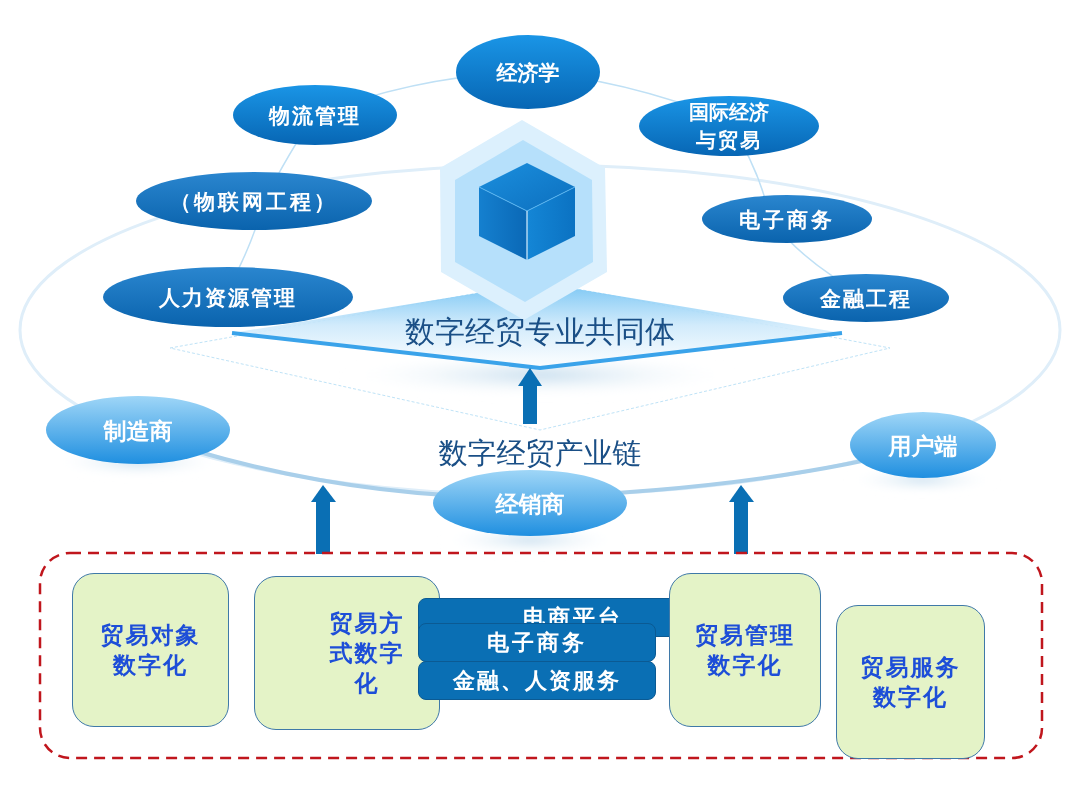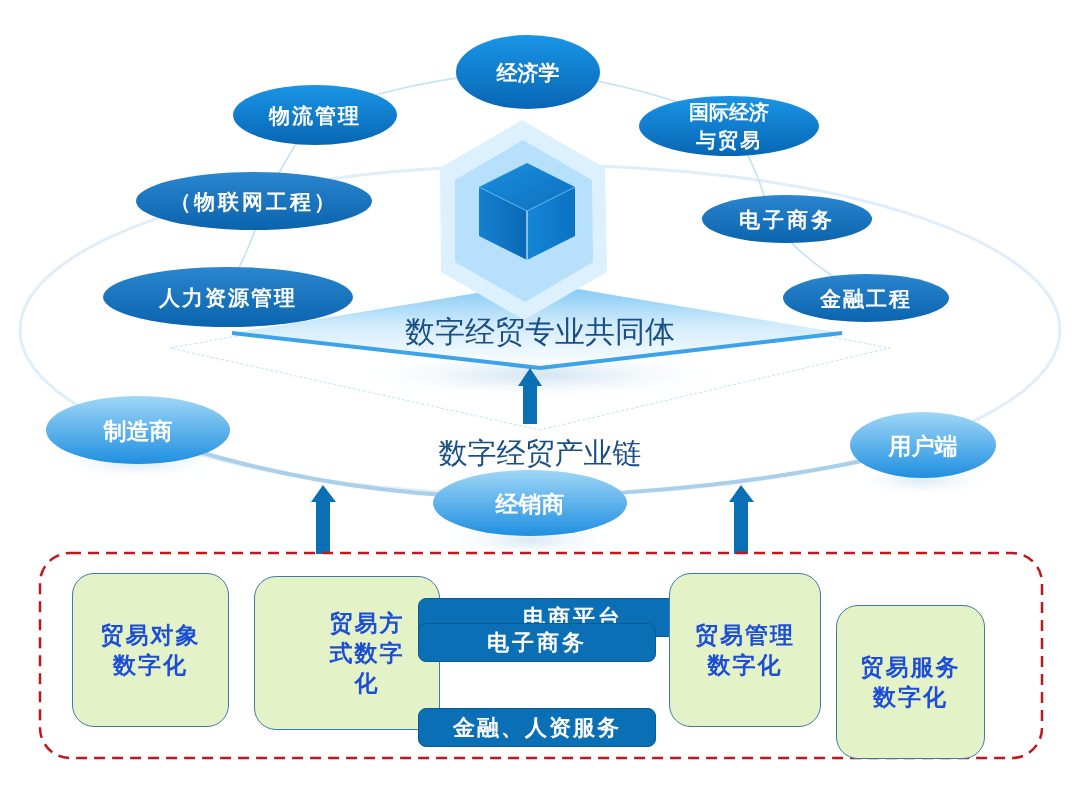--- a/index.html
+++ b/index.html
@@ -156,21 +156,21 @@
 <div class="box" style="left:254px;top:576px;width:144px;height:152px;padding-left:40px;">
   <div>
     <div>贸易方</div>
     <div>式数字</div>
     <div>化</div>
   </div>
 </div>
 
 <div class="pill" style="top:598px;padding-left:36px;">电商平台</div>
 <div class="pill" style="top:623px;">电子商务</div>
-<div class="pill" style="top:708px;letter-spacing:2px;">金融、人资服务</div>
+<div class="pill" style="top:661px;letter-spacing:2px;">金融、人资服务</div>
 
 <div class="box" style="left:669px;top:573px;width:150px;height:152px;">
   <div>
     <div>贸易管理</div>
     <div>数字化</div>
   </div>
 </div>
 <div class="box" style="left:836px;top:573px;width:147px;height:152px;margin-top:32px;">
   <div>
     <div>贸易服务</div>

